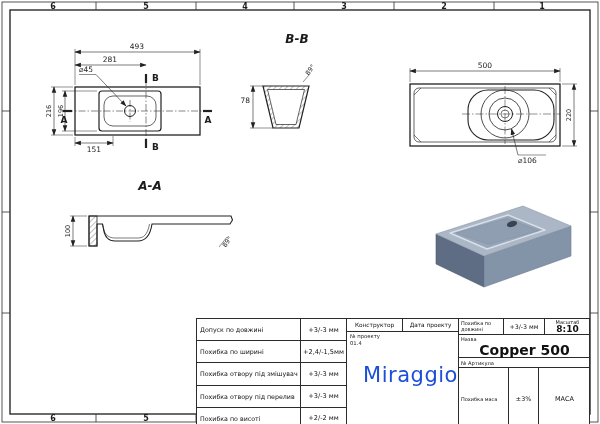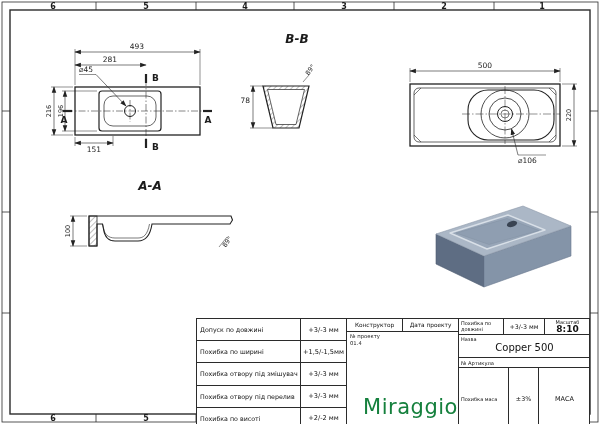--- a/index.html
+++ b/index.html
@@ -24,32 +24,32 @@
   .tol-label { width:104px; border-right:1px solid #2b2b2b; font-size:6.3px; line-height:1.15;
                display:flex; align-items:center; padding:1px 2px 1px 3px; }
   .tol-value { flex:1; font-size:6.6px; display:flex; align-items:center; justify-content:center; }
 
   .mid { position:absolute; left:150px; top:0; width:112px; height:100%; border-right:1px solid #2b2b2b; }
   .mid-head { display:flex; height:13px; border-bottom:1px solid #2b2b2b; }
   .mid-cell { flex:1; font-size:5.8px; display:flex; align-items:center; justify-content:center; }
   .mid-cell:first-child { border-right:1px solid #2b2b2b; }
   .mid-sub { padding:1px 0 0 3px; font-size:5.3px; line-height:1.3; color:#222; }
   .logo { position:absolute; left:16px; right:0; top:46px; text-align:center;
-          font-size:21px; font-weight:500; letter-spacing:0.5px; color:#15803d; line-height:1;margin-top:32px; }
+          font-size:21px; font-weight:500; letter-spacing:0.5px; color:#1d4ed8; line-height:1; }
 
   .right { position:absolute; left:262px; top:0; width:131px; height:100%; display:flex; flex-direction:column; }
   .r-row1 { display:flex; height:16px; border-bottom:1px solid #2b2b2b; }
   .r-err-label { width:45px; font-size:5px; line-height:1.2; padding:1px 1px 0 2px; border-right:1px solid #2b2b2b; }
   .r-err-val { width:40px; font-size:6.3px; display:flex; align-items:center; justify-content:center; }
   .r-scale { flex:1; border-left:1px solid #2b2b2b; text-align:center; }
   .r-scale-label { font-size:5px; }
   .r-scale-val { font-size:9px; font-weight:bold; line-height:1; }
   .r-name { height:23px; border-bottom:1px solid #2b2b2b; position:relative; }
   .r-mini { position:absolute; left:2px; top:1px; font-size:5px; }
-  .r-name-val { text-align:center; padding-top:7px; font-size:10px; font-weight:normal; }
+  .r-name-val { text-align:center; padding-top:7px; font-size:14px; font-weight:bold; }
   .r-article { height:10px; border-bottom:1px solid #2b2b2b; font-size:5.2px; display:flex; align-items:center; padding-left:2px; }
   .r-size { height:26px; border-bottom:1px solid #2b2b2b; position:relative; }
   .r-size-val { text-align:center; padding-top:10px; font-size:11px; }
   .r-mass { flex:1; display:flex; }
   .r-mass-label { width:50px; border-right:1px solid #2b2b2b; font-size:5px; display:flex; align-items:center; padding-left:2px; }
   .r-mass-val { width:30px; border-right:1px solid #2b2b2b; font-size:6.3px; display:flex; align-items:center; justify-content:center; }
   .r-mass-word { flex:1; font-size:6.5px; display:flex; align-items:center; justify-content:center; }
 </style>
 </head>
 <body>
@@ -232,21 +232,21 @@
 
   <div class="tblock">
 
     <div class="tol-table">
       <div class="tol-row">
         <div class="tol-label">Допуск по довжині</div>
         <div class="tol-value">+3/-3 мм</div>
       </div>
       <div class="tol-row">
         <div class="tol-label">Похибка по ширині</div>
-        <div class="tol-value">+1,5/-1,5мм</div>
+        <div class="tol-value">+2,4/-1,5мм</div>
       </div>
       <div class="tol-row">
         <div class="tol-label">Похибка отвору під змішувач</div>
         <div class="tol-value">+3/-3 мм</div>
       </div>
       <div class="tol-row">
         <div class="tol-label">Похибка отвору під перелив</div>
         <div class="tol-value">+3/-3 мм</div>
       </div>
       <div class="tol-row">

